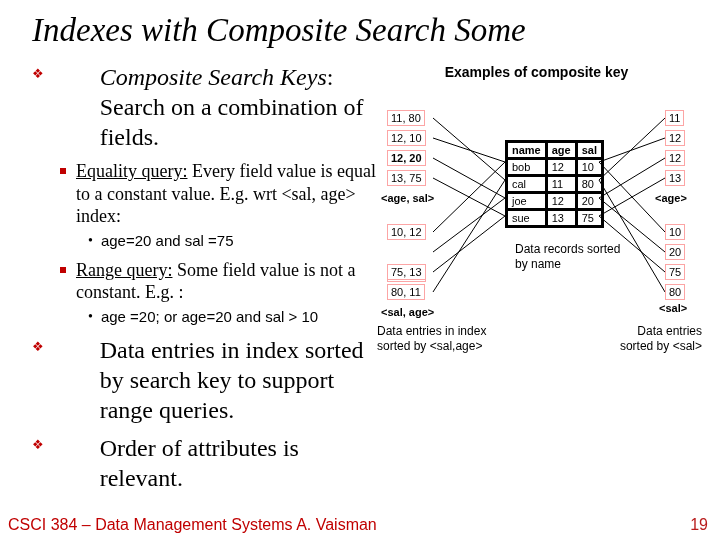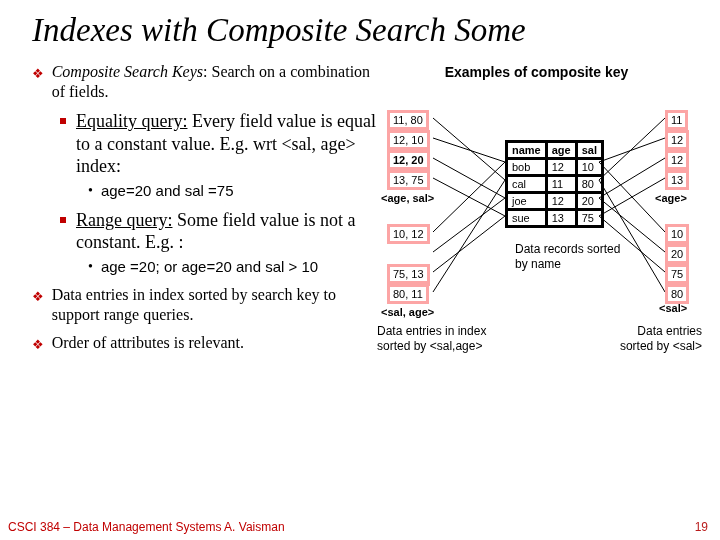--- a/index.html
+++ b/index.html
@@ -45,23 +45,24 @@
     display: flex;
     margin-bottom: 8px;
   }
   .b1 .dia {
     color: #c00000;
     font-size: 13px;
     margin-right: 8px;
     margin-top: 4px;
   }
   .b1 .txt {
-    font-size: 16px;
+    font-size: 24px;
     line-height: 1.25;
     font-style: italic;
+    margin-left: 48px;
   }
   .b1 .txt .upright { font-style: normal; }
   .b2 {
     display: flex;
     margin-left: 28px;
     margin-bottom: 4px;
   }
   .b2 .sq {
     width: 6px; height: 6px;
     background: #c00000;
@@ -96,21 +97,21 @@
     font-size: 14px;
     text-align: center;
     margin-bottom: 22px;
   }
   .diagram {
     position: relative;
     height: 320px;
   }
   .box {
     position: absolute;
-    border: 3px solid #fca5a5;
+    border: 1px solid #fca5a5;
     font-size: 11px;
     padding: 1px 3px;
     background: #fff;
     white-space: nowrap;
   }
   .lbl {
     position: absolute;
     font-size: 11px;
     white-space: nowrap;
   }
@@ -134,21 +135,21 @@
   svg.lines {
     position: absolute;
     left: 0; top: 0;
     pointer-events: none;
   }
   .footer {
     position: absolute;
     bottom: 6px;
     left: 8px;
     right: 12px;
-    font-size: 12px;
+    font-size: 16px;
     color: #c00000;
     font-family: Arial, sans-serif;
   }
   .footer .pg {
     position: absolute;
     right: 0;
     bottom: 0;
     color: #b91c1c;
   }
   .last-bullet {

